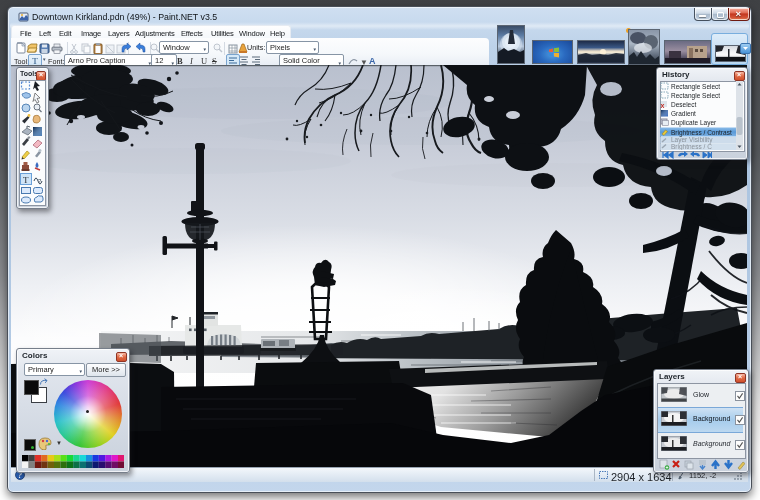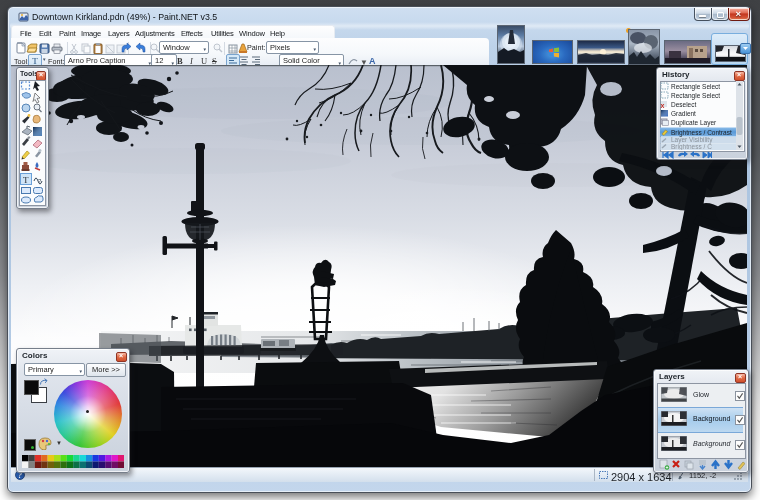--- a/index.html
+++ b/index.html
@@ -12,21 +12,21 @@
 svg{display:block;}
 #title{left:24px;top:4.5px;font-size:8.8px;color:#101418;}
 
 .capb{position:absolute;top:1px;height:12px;border:1px solid #45505e;border-top:none;
 border-radius:0 0 4px 4px;background:linear-gradient(180deg,#f4f8fc 0%,#cdd9e6 45%,#a8b8c9 50%,#c3d2e2 100%);
 box-shadow:inset 0 0 0 1px rgba(255,255,255,0.65);}
 #bclose{background:linear-gradient(180deg,#f8b0a2 0%,#e06a52 40%,#c3371f 50%,#d6593a 85%,#e8935f 100%);border-color:#6e1a10;}
 .glyph{position:absolute;color:#fff;font-weight:bold;text-shadow:0 1px 1px rgba(0,0,0,0.5);}
 
 #menustrip{left:3px;top:18px;width:278px;height:13px;border-radius:3px 3px 0 0;
-background:linear-gradient(180deg,#fefefe,#f4f7fb);border:1px solid #e6ebf2;border-bottom:none;padding-left:44px;}
+background:linear-gradient(180deg,#fefefe,#f4f7fb);border:1px solid #e6ebf2;border-bottom:none;}
 #toolstrip{left:3px;top:31px;width:478px;height:27px;
 background:linear-gradient(180deg,#fdfdfe 0%,#f5f8fb 60%,#e9eef5 100%);border-radius:0 4px 0 0;}
 .mi{position:absolute;top:2.5px;font-size:7.6px;letter-spacing:-0.2px;color:#15181c;}
 .cb{position:absolute;background:#fff;border:1px solid #8795a5;border-radius:2px;
 font-size:7.5px;color:#222;line-height:11px;padding-left:3px;white-space:nowrap;}
 .cbarr{position:absolute;right:1px;top:1px;font-size:4.5px;color:#49586c;}
 .tbtn{position:absolute;font-size:8.5px;color:#333;text-align:center;}
 .lbl{position:absolute;font-size:7.2px;color:#222;white-space:nowrap;}
 
 .pal{position:absolute;z-index:6;border:1px solid #767e8a;border-radius:3px;
@@ -58,22 +58,22 @@
     </div>
 <div class="capb" id="bmax" style="left:703px;width:16px">
       <div class="glyph" style="left:4.5px;top:3.5px;width:5.5px;height:4px;background:transparent;border:1.4px solid #fdfdfd;border-radius:1px;box-shadow:0 1px 1px rgba(0,0,0,.35)"></div>
     </div>
 <div class="capb" id="bclose" style="left:720px;width:20px">
       <div class="glyph" style="left:6.5px;top:0px;font-size:9.5px;">×</div>
     </div>
 
 <div class="abs" id="menustrip">
 <span class="mi" style="left:8px">File</span>
-      <span class="mi" style="left:27px">Edit</span>
-      <span class="mi" style="left:47px">Paint</span>
+      <span class="mi" style="left:27px">Left</span>
+      <span class="mi" style="left:47px">Edit</span>
       <span class="mi" style="left:69px">Image</span>
       <span class="mi" style="left:96px">Layers</span>
       <span class="mi" style="left:123px">Adjustments</span>
       <span class="mi" style="left:169px">Effects</span>
       <span class="mi" style="left:199px">Utilities</span>
       <span class="mi" style="left:227px">Window</span>
       <span class="mi" style="left:258px">Help</span>
 </div>
 
 <div class="abs" id="toolstrip">
@@ -134,21 +134,21 @@
 <g>
           <rect x="214" y="3" width="8" height="8" fill="#fff" stroke="#8a95a2"></rect>
           <path d="M214 6 h8 M214 9 h8 M217 3 v8 M220 3 v8" stroke="#8a95a2" stroke-width="0.7"></path>
         </g>
 <g>
           <path d="M224 10 l3 -8 h2 l3 8 z" fill="#e8a23c" stroke="#a06818" stroke-width="0.7"></path>
           <rect x="224" y="9" width="8" height="2" fill="#c87828"></rect>
         </g>
 </svg>
 <div class="cb" style="left:148px;top:3px;width:45px;height:11px">Window<span class="cbarr" style="top:2px">▼</span></div>
-<div class="lbl" style="left:236px;top:5px">Paint:</div>
+<div class="lbl" style="left:236px;top:5px">Units:</div>
 <div class="cb" style="left:255px;top:3px;width:48px;height:11px">Pixels<span class="cbarr" style="top:2px">▼</span></div>
 
 <div class="lbl" style="left:3px;top:19px">Tool:</div>
 <div class="abs" style="left:17px;top:16px;width:12px;height:12px;border:1px solid #7aa4cf;background:linear-gradient(180deg,#e8f2fb,#cfe4f5);border-radius:2px;font-size:9px;color:#1a4a7a;text-align:center;line-height:12px;font-family:'Liberation Serif',serif">T</div>
 <span class="cbarr" style="left:31px;top:19px">▼</span>
 <div class="lbl" style="left:37px;top:19px">Font:</div>
 <div class="cb" style="left:53px;top:16px;width:85px;height:12px;line-height:12px">Arno Pro Caption<span class="cbarr" style="top:3px">▼</span></div>
 <div class="cb" style="left:140px;top:16px;width:21px;height:12px;line-height:12px">12<span class="cbarr" style="top:3px">▼</span></div>
 <div class="tbtn" style="left:166px;top:18px;font-weight:bold;font-family:'Liberation Serif',serif">B</div>
 <div class="tbtn" style="left:179px;top:18px;font-style:italic;font-family:'Liberation Serif',serif">I</div>

